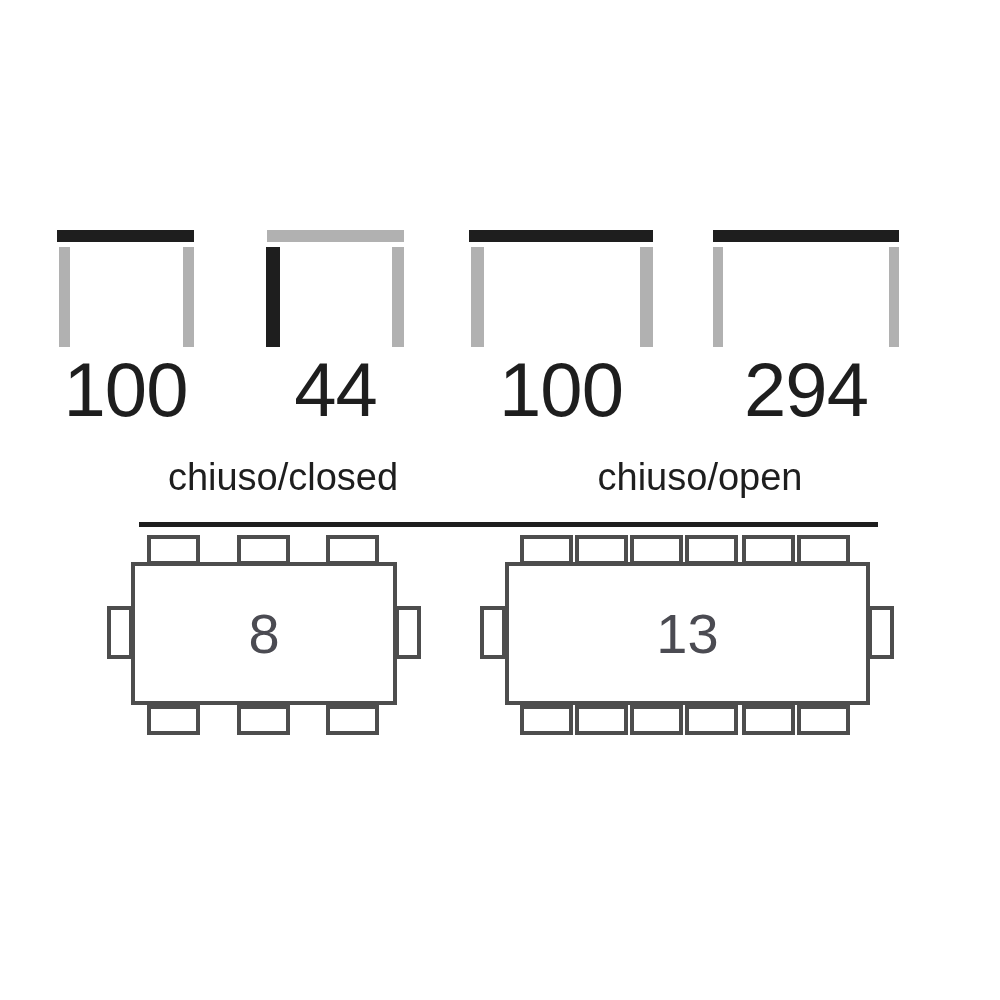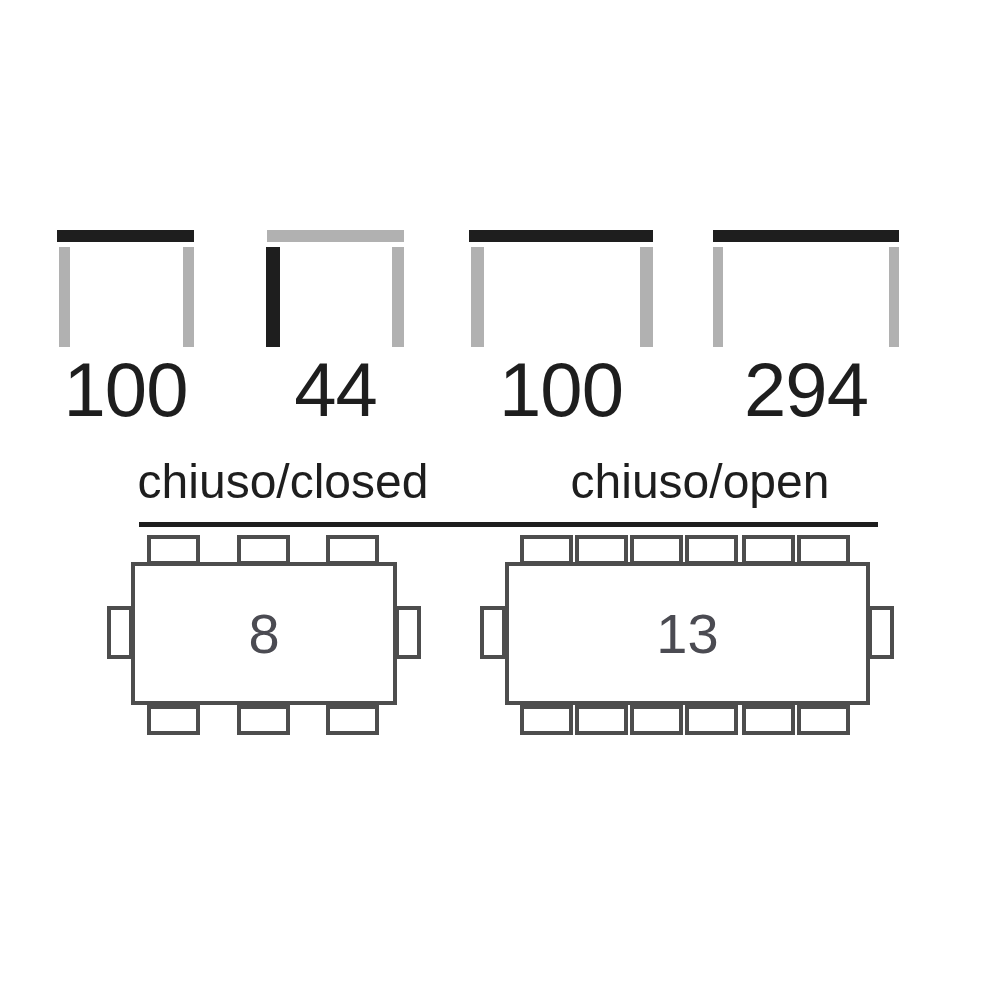--- a/index.html
+++ b/index.html
@@ -17,21 +17,21 @@
   .gray { background: var(--gray, #b1b1b1); }
   .sv-num {
     position: absolute; top: 122px; left: 50%; transform: translateX(-50%);
     font-size: 76px; font-weight: 500; line-height: 1; letter-spacing: -1px;
     color: var(--dark, #1e1e1e); white-space: nowrap;
   }
 
   
   .section-label {
     position: absolute; top: 458px; transform: translateX(-50%);
-    font-size: 48px; font-weight: 400; line-height: 1;
+    font-size: 38px; font-weight: 400; line-height: 1;
     color: var(--dark, #1e1e1e); white-space: nowrap;
   }
   .rule {
     position: absolute; left: 139px; top: 522px; width: 739px; height: 5px;
     background: var(--dark, #1e1e1e);
   }
 
   
   .chair {
     position: absolute; box-sizing: border-box;

